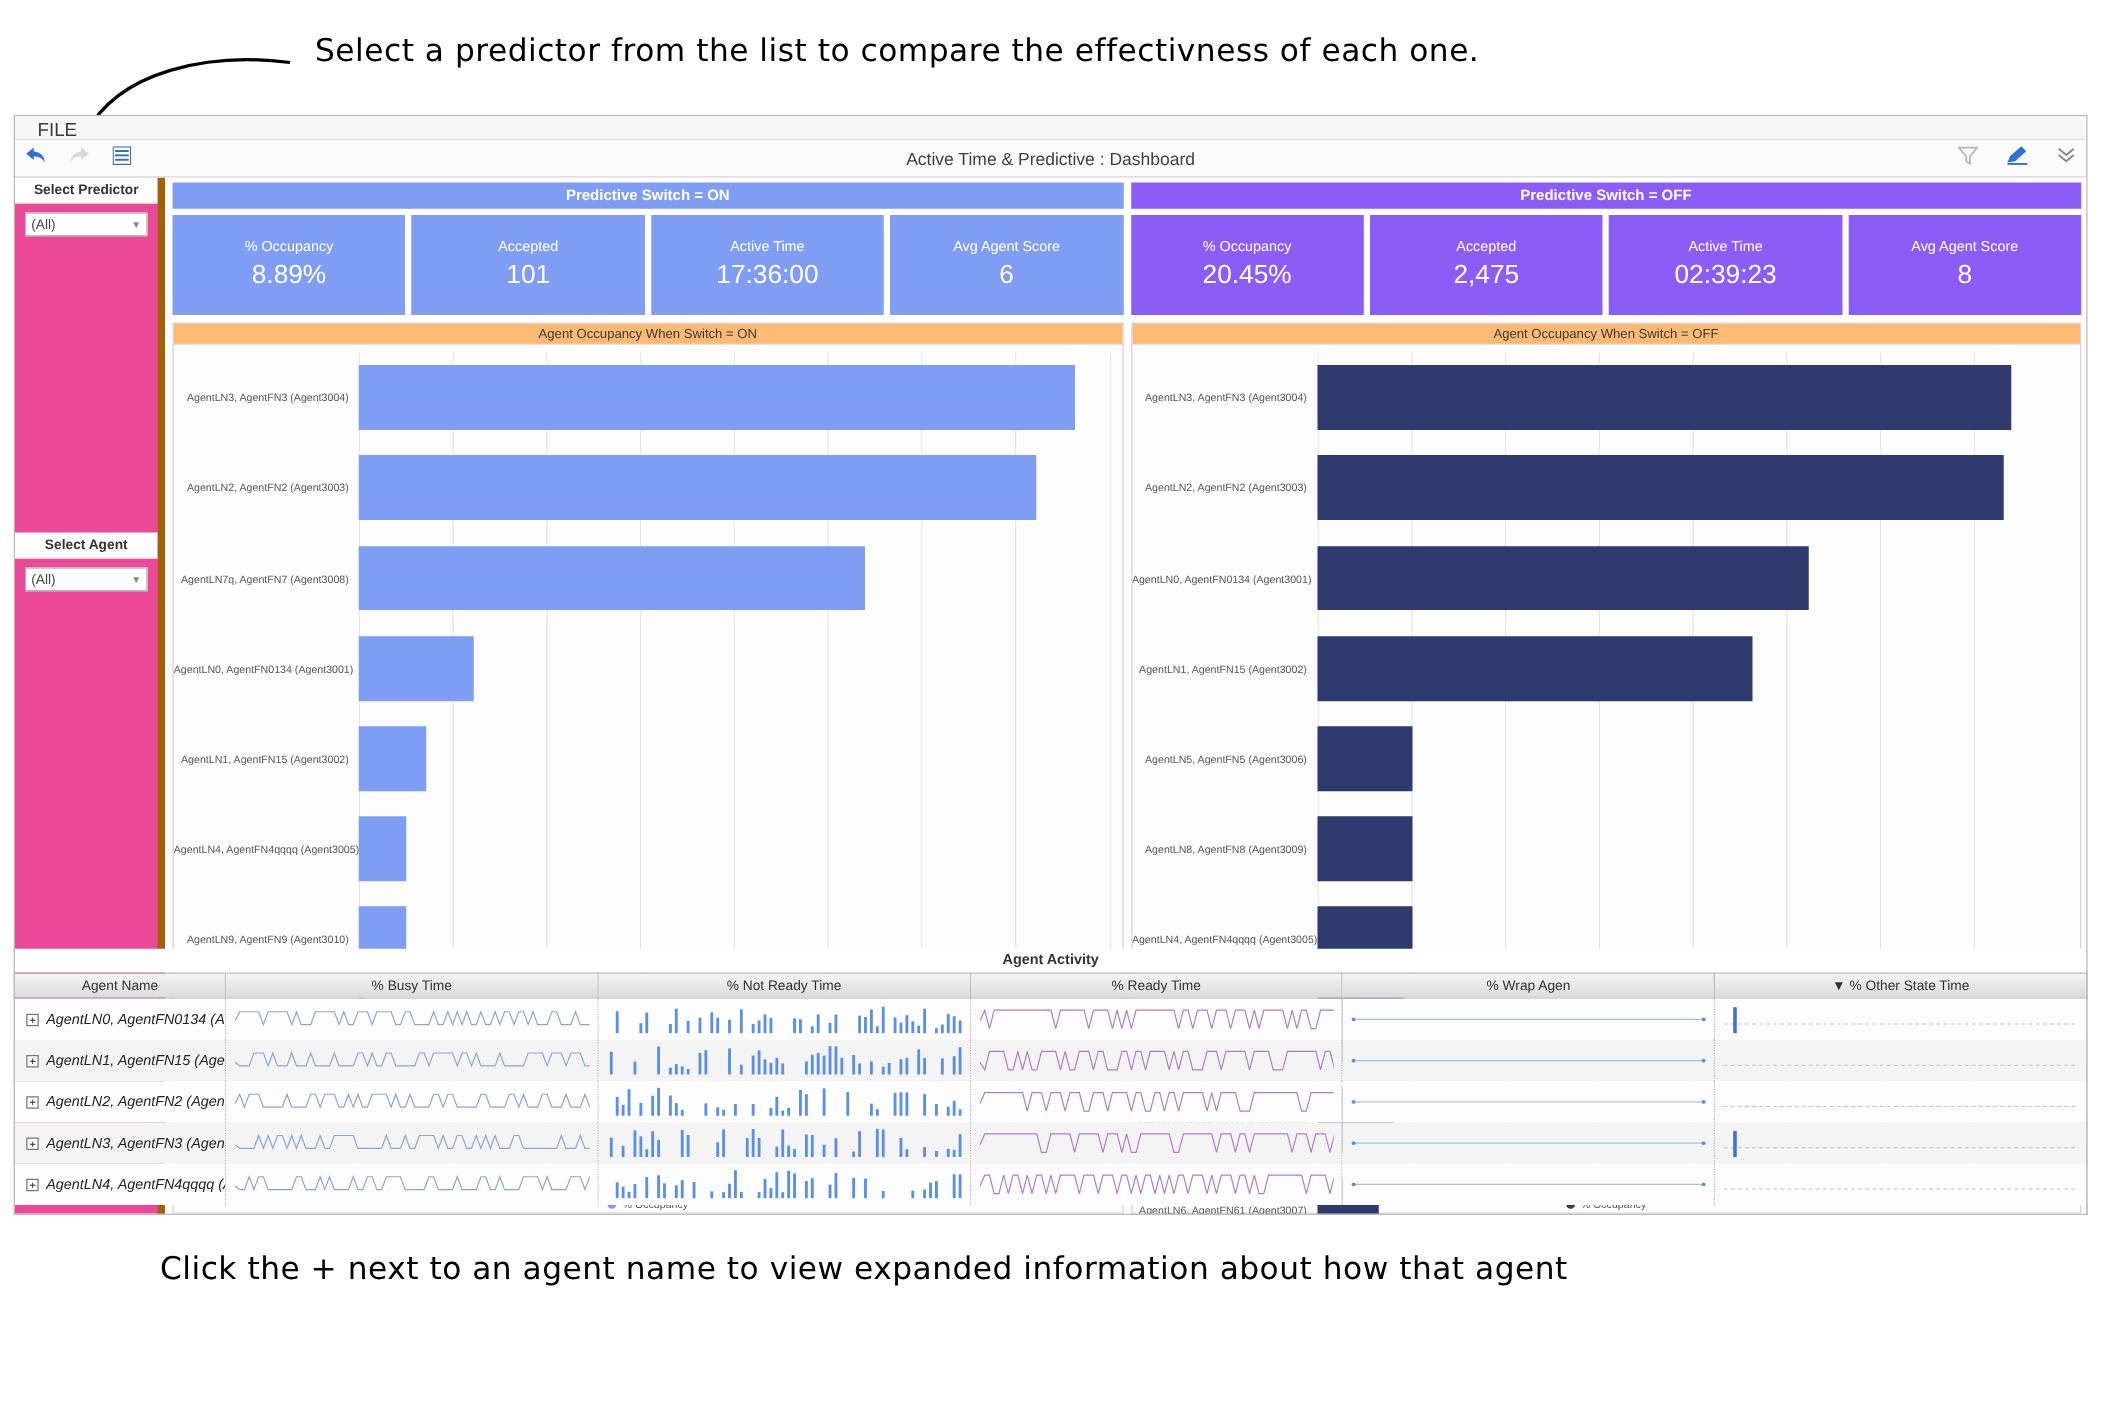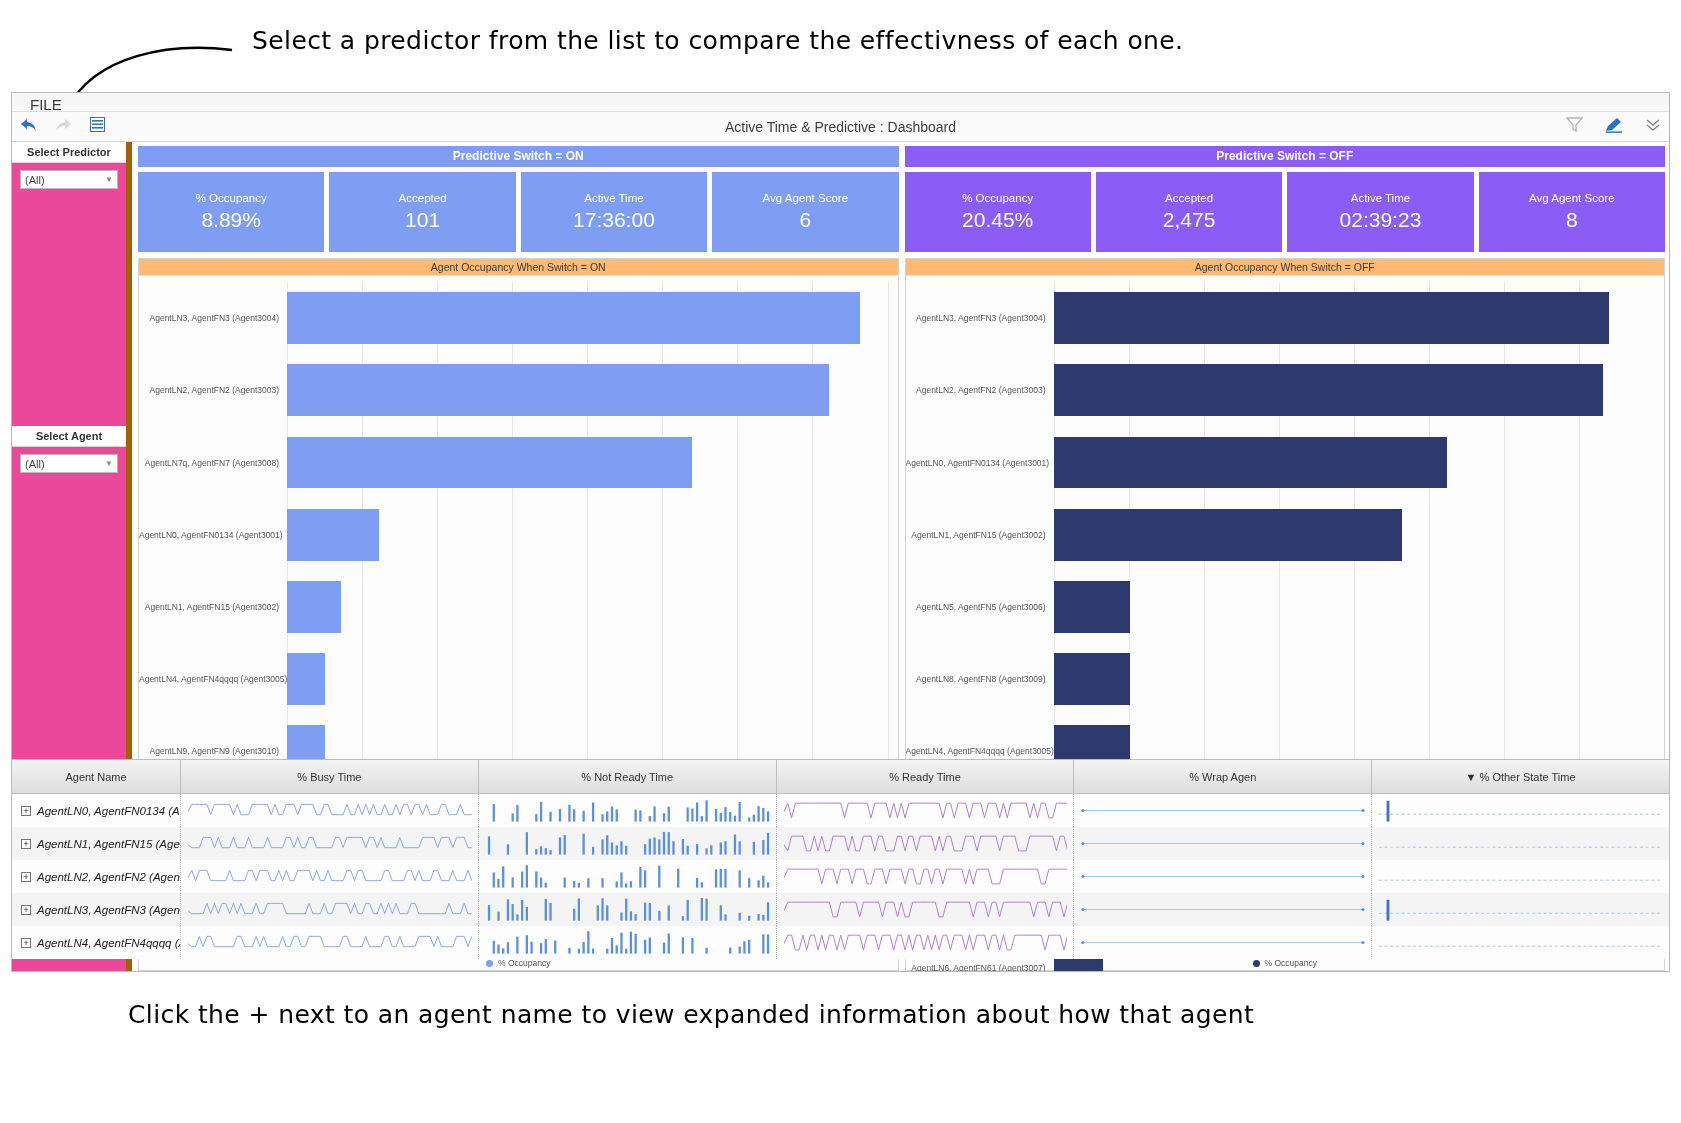--- a/index.html
+++ b/index.html
@@ -119,21 +119,21 @@
     display: flex; align-items: center; justify-content: center; gap: 5px;
     font-size: 8.5px; color: #555;
   }
   .ldot { width: 7px; height: 7px; border-radius: 50%; }
   .ldot.on { background: #7f9ef3; }
   .ldot.off { background: #2e3a6e; }
 
   
   #activity { position: absolute; left: 11px; top: 759px; width: 1659px; height: 213px; }
   .act-title { text-align: center; font-size: 11.5px; font-weight: bold; color: #333; padding: 3px 0 4px; background:#fff; }
-  .act-head { display: flex; height: 35px; }
+  .act-head { display: flex; height: 21px; }
   .act-head div {
     background: linear-gradient(#f4f4f4,#dcdcdc);
     border: 1px solid #bdbdbd; border-left: none;
     font-size: 11px; color: #333;
     display: flex; align-items: center; justify-content: center;
   }
   .act-head div:first-child { border-left: 1px solid #bdbdbd; }
   .c-name { width: 170px; flex: none; }
   .c-spark { flex: 1; }
   .act-row { display: flex; height: 33px; }
@@ -459,20 +459,21 @@
               </div>
             </div>
           </div>
         </div>
 
       </div>
     </div>
   </div>
 
   <div id="activity">
+    <div class="act-title">Agent  Activity</div>
     <div class="act-head" id="act-head">
         <div class="c-name">Agent Name</div>
         <div class="c-spark">% Busy Time</div>
         <div class="c-spark">% Not Ready Time</div>
         <div class="c-spark">% Ready Time</div>
         <div class="c-spark">% Wrap Agen</div>
         <div class="c-spark">▼ % Other State Time</div>
       </div>
     <div id="act-rows">
         <div class="act-row">

